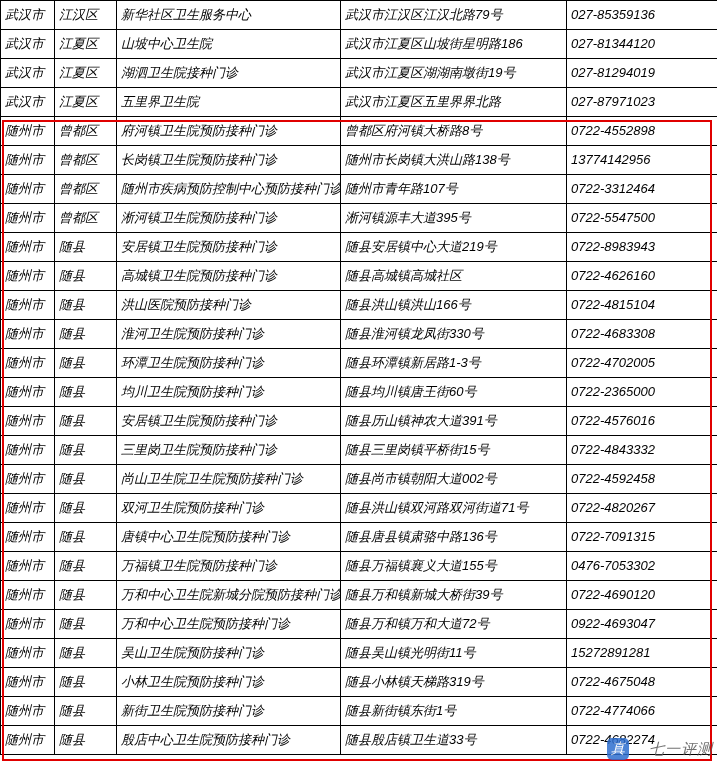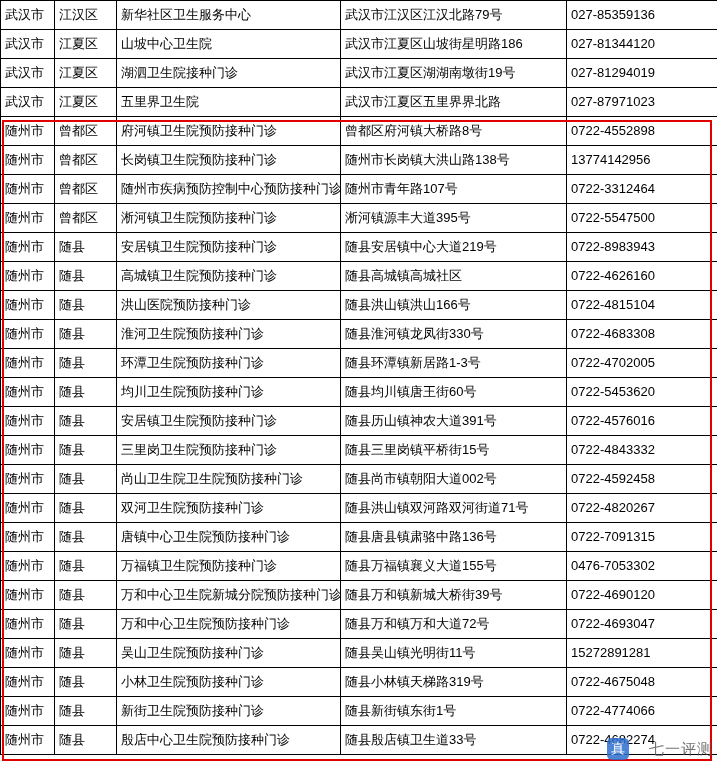--- a/index.html
+++ b/index.html
@@ -12,20 +12,21 @@
     height: 764px;
     font-family: "Liberation Sans", sans-serif;
     overflow: hidden;
     position: relative;
   }
   #sheet {
     position: relative;
     width: 717px;
     height: 764px;
     box-sizing: border-box;
+    font-style: italic;
   }
   table.vaccine-table {
     border-collapse: collapse;
     width: 717px;
     table-layout: fixed;
     font-size: 13px;
     color: #000;
   }
   table.vaccine-table td {
     border: 1px solid #000;
@@ -183,21 +184,21 @@
           <td>随县</td>
           <td>环潭卫生院预防接种门诊</td>
           <td>随县环潭镇新居路1-3号</td>
           <td>0722-4702005</td>
         </tr>
         <tr>
           <td>随州市</td>
           <td>随县</td>
           <td>均川卫生院预防接种门诊</td>
           <td>随县均川镇唐王街60号</td>
-          <td>0722-5453620</td>
+          <td>0722-2365000</td>
         </tr>
         <tr>
           <td>随州市</td>
           <td>随县</td>
           <td>安居镇卫生院预防接种门诊</td>
           <td>随县历山镇神农大道391号</td>
           <td>0722-4576016</td>
         </tr>
         <tr>
           <td>随州市</td>
@@ -239,21 +240,21 @@
           <td>随县</td>
           <td>万和中心卫生院新城分院预防接种门诊</td>
           <td>随县万和镇新城大桥街39号</td>
           <td>0722-4690120</td>
         </tr>
         <tr>
           <td>随州市</td>
           <td>随县</td>
           <td>万和中心卫生院预防接种门诊</td>
           <td>随县万和镇万和大道72号</td>
-          <td>0722-4693047</td>
+          <td>0922-4693047</td>
         </tr>
         <tr>
           <td>随州市</td>
           <td>随县</td>
           <td>吴山卫生院预防接种门诊</td>
           <td>随县吴山镇光明街11号</td>
           <td>15272891281</td>
         </tr>
         <tr>
           <td>随州市</td>

